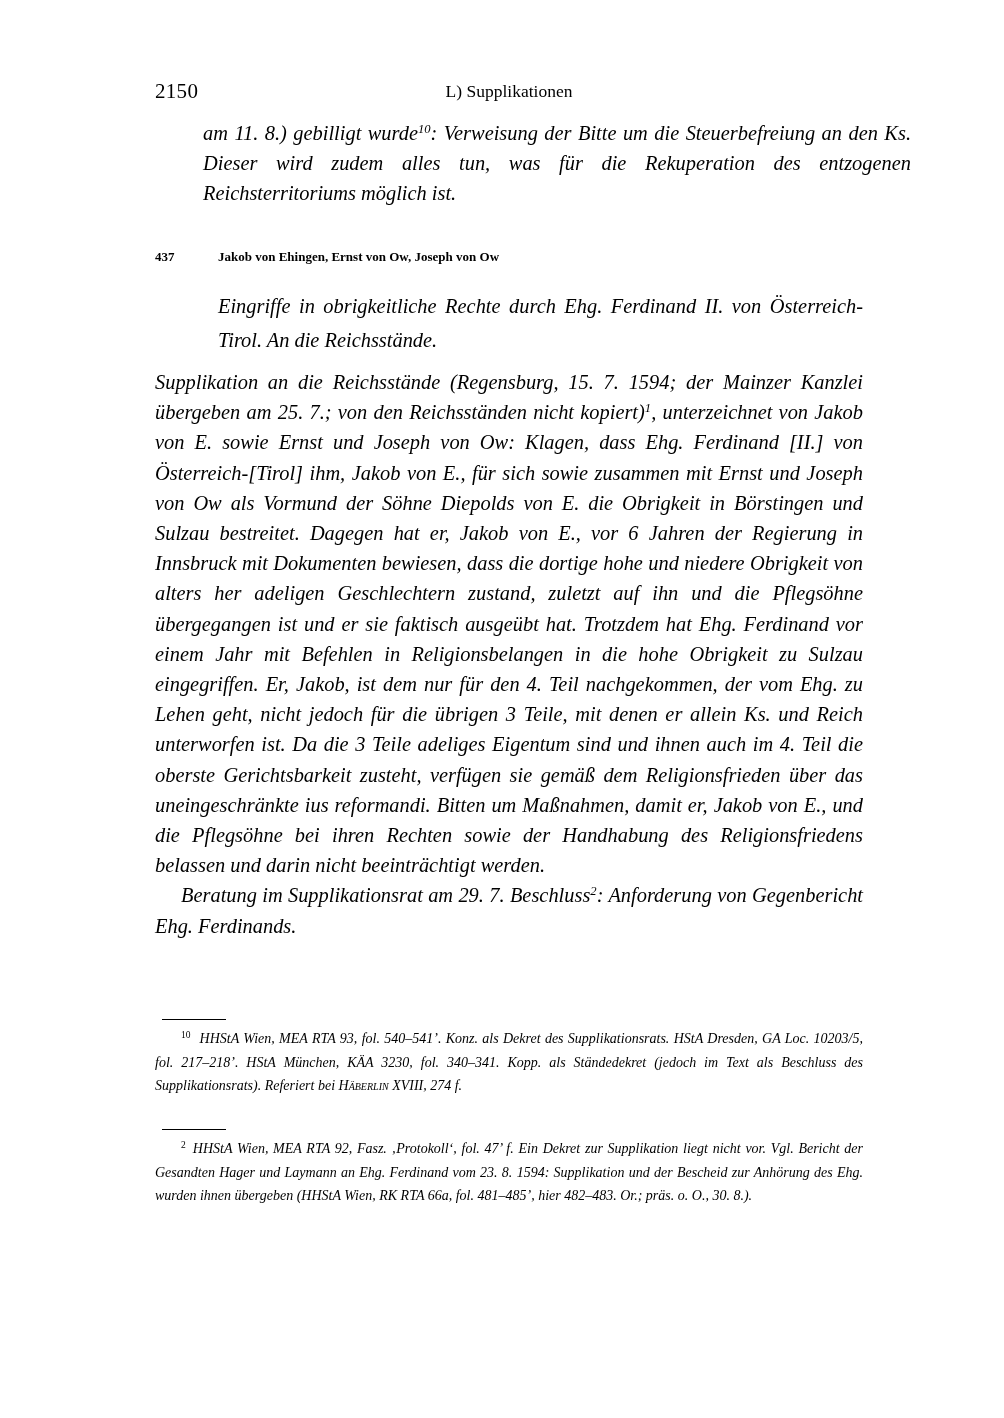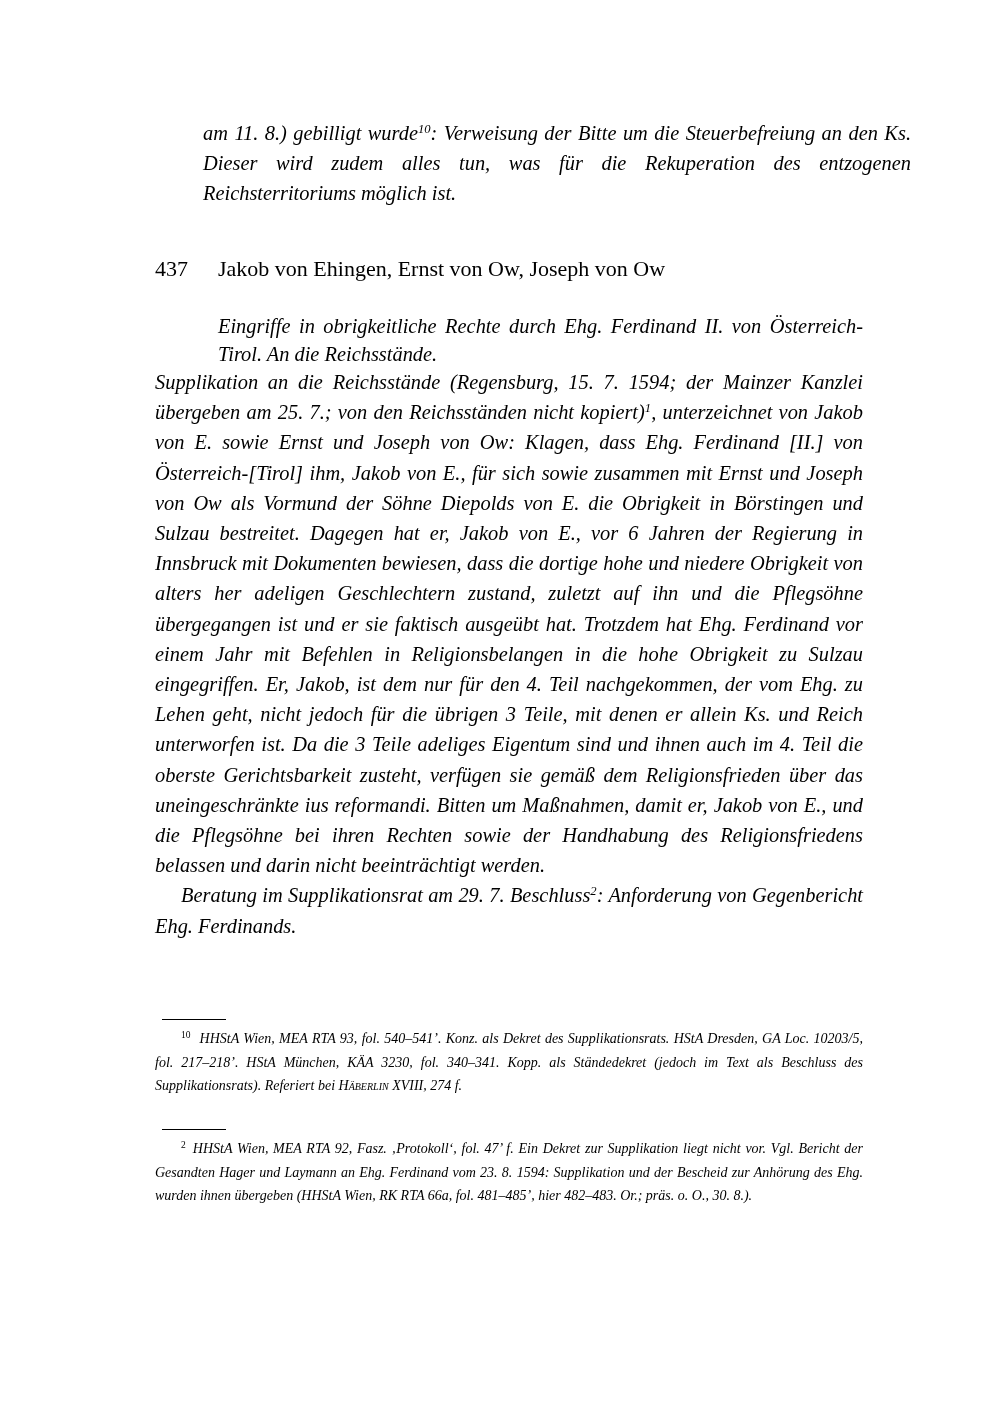--- a/index.html
+++ b/index.html
@@ -64,44 +64,44 @@
     position: absolute;
     top: 118px;
     left: 0;
     width: 708px;
     margin-left: 48px;
   }
 
   
   .entry-head {
     position: absolute;
-    top: 255px;
+    top: 243px;
     left: 0;
     width: 708px;
-    font-weight: normal;
-    font-size: 22px;
+    font-weight: bold;
+    font-size: 13px;
     line-height: 28px;
   }
   .entry-head .num {
     display: inline-block;
     width: 63px;
   }
   .entry-head .name {
     display: inline;
   }
 
   
   .regest {
     position: absolute;
-    top: 312px;
+    top: 289px;
     left: 63px;
     width: 645px;
     font-style: italic;
     font-size: 20.4px;
-    line-height: 28px;
+    line-height: 34px;
     text-align: justify;
   }
 
   
   .main-text {
     position: absolute;
     top: 367px;
     left: 0;
     width: 708px;
   }
@@ -154,20 +154,24 @@
     font-style: italic;
   }
   #fn-group-a { top: 1019px; }
   #fn-group-b { top: 1129px; }
 </style>
 </head>
 <body>
 
 <div class="page">
 
+  <div class="runhead">
+    <span class="folio">2150</span>
+    <span class="title">L) Supplikationen</span>
+  </div>
 
   <div class="body-block lead-para">
     <p><span>am 11. 8.) gebilligt wurde</span><sup>10</sup><span>: Verweisung der Bitte um die Steuerbefreiung an den Ks. Dieser wird zudem alles tun, was für die Rekuperation des entzogenen Reichsterritoriums möglich ist.</span></p>
   </div>
 
   <div class="entry-head">
     <span class="num">437</span><span class="name">Jakob von Ehingen, Ernst von Ow, Joseph von Ow</span>
   </div>
 
   <div class="regest">Eingriffe in obrigkeitliche Rechte durch Ehg. Ferdinand II. von Österreich-Tirol. An die Reichsstände.</div>

